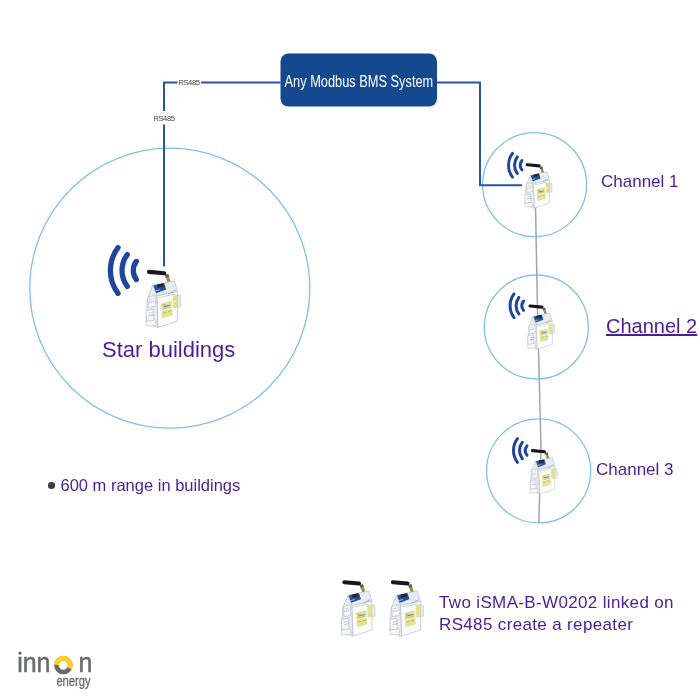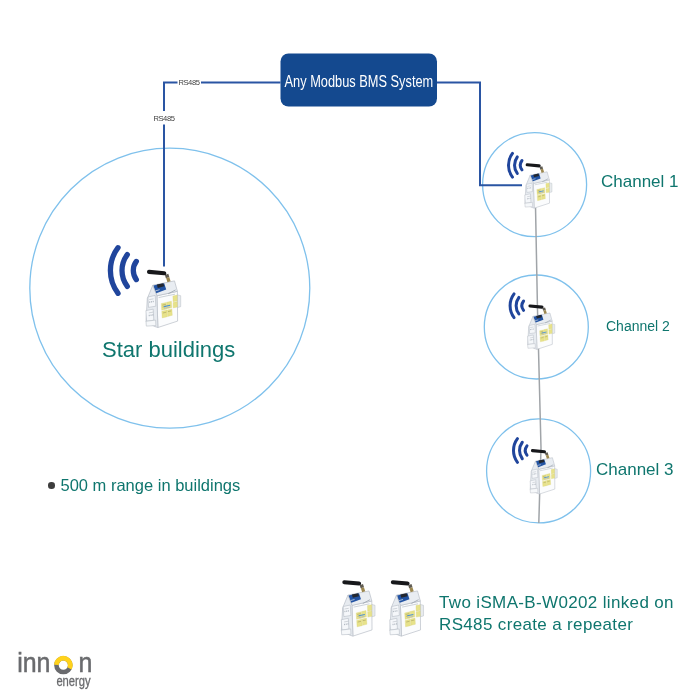--- a/index.html
+++ b/index.html
@@ -1,19 +1,19 @@
 <!DOCTYPE html>
 <html><head>
 <meta charset="utf-8">
 <style>
   html,body{margin:0;padding:0;}
   body{width:700px;height:700px;position:relative;background:#fff;overflow:hidden;
        font-family:"Liberation Sans",sans-serif;}
   .abs{position:absolute;}
-  .txt{color:#0f766e;}
+  .txt{color:#4c1d95;}
   .li{position:relative;padding-left:13.5px;}
   .li:before{content:"";position:absolute;left:1.3px;top:7.0px;width:6.6px;height:6.6px;border-radius:50%;background:#3d3d3d;}
 </style>
 </head>
 <body>
 <svg class="abs" style="left:0;top:0" width="700" height="700" viewBox="0 0 700 700">
   <defs>
     <g id="wifi" fill="none" stroke-linecap="round">
       <path d="M -11.98 -9.03 A 15 15 0 0 0 -11.98 9.03"></path>
       <path d="M -21.0 -15.83 A 26.3 26.3 0 0 0 -21.0 15.83"></path>
@@ -99,20 +99,20 @@
   </g>
 </svg>
 
 <div class="abs" style="left:280.5px;top:53.5px;width:156.5px;height:53px;display:flex;align-items:center;justify-content:center;color:#fff;font-size:16px;padding-top:3px;box-sizing:border-box;border-radius:12px;">
     <span style="transform:scaleX(0.8);transform-origin:center;white-space:nowrap;">Any Modbus BMS System</span>
   </div>
 
 <div class="abs txt" style="left:95.7px;top:338.5px;width:146px;text-align:center;font-size:22px;line-height:22px;">Star buildings</div>
 
 <div class="abs txt" style="left:601px;top:172.8px;font-size:17px;line-height:17px;">Channel 1</div>
-<div class="abs txt" style="left:606px;top:317.8px;font-size:14px;line-height:17px;">Channel 2</div>
+<div class="abs txt" style="left:606px;top:317.8px;font-size:20px;line-height:17px;text-decoration:underline;">Channel 2</div>
 <div class="abs txt" style="left:596px;top:461.3px;font-size:17px;line-height:17px;">Channel 3</div>
 
 <div class="abs txt" style="left:47px;top:475px;font-size:16.5px;line-height:20.5px;width:300px;">
-  <div class="li">500 m range in buildings</div>
+  <div class="li">600 m range in buildings</div>
 </div>
 
 <div class="abs txt" style="left:439px;top:592px;font-size:17px;line-height:22px;letter-spacing:0.35px;">Two iSMA-B-W0202 linked on<br>RS485 create a repeater</div>
 
 </body></html>

